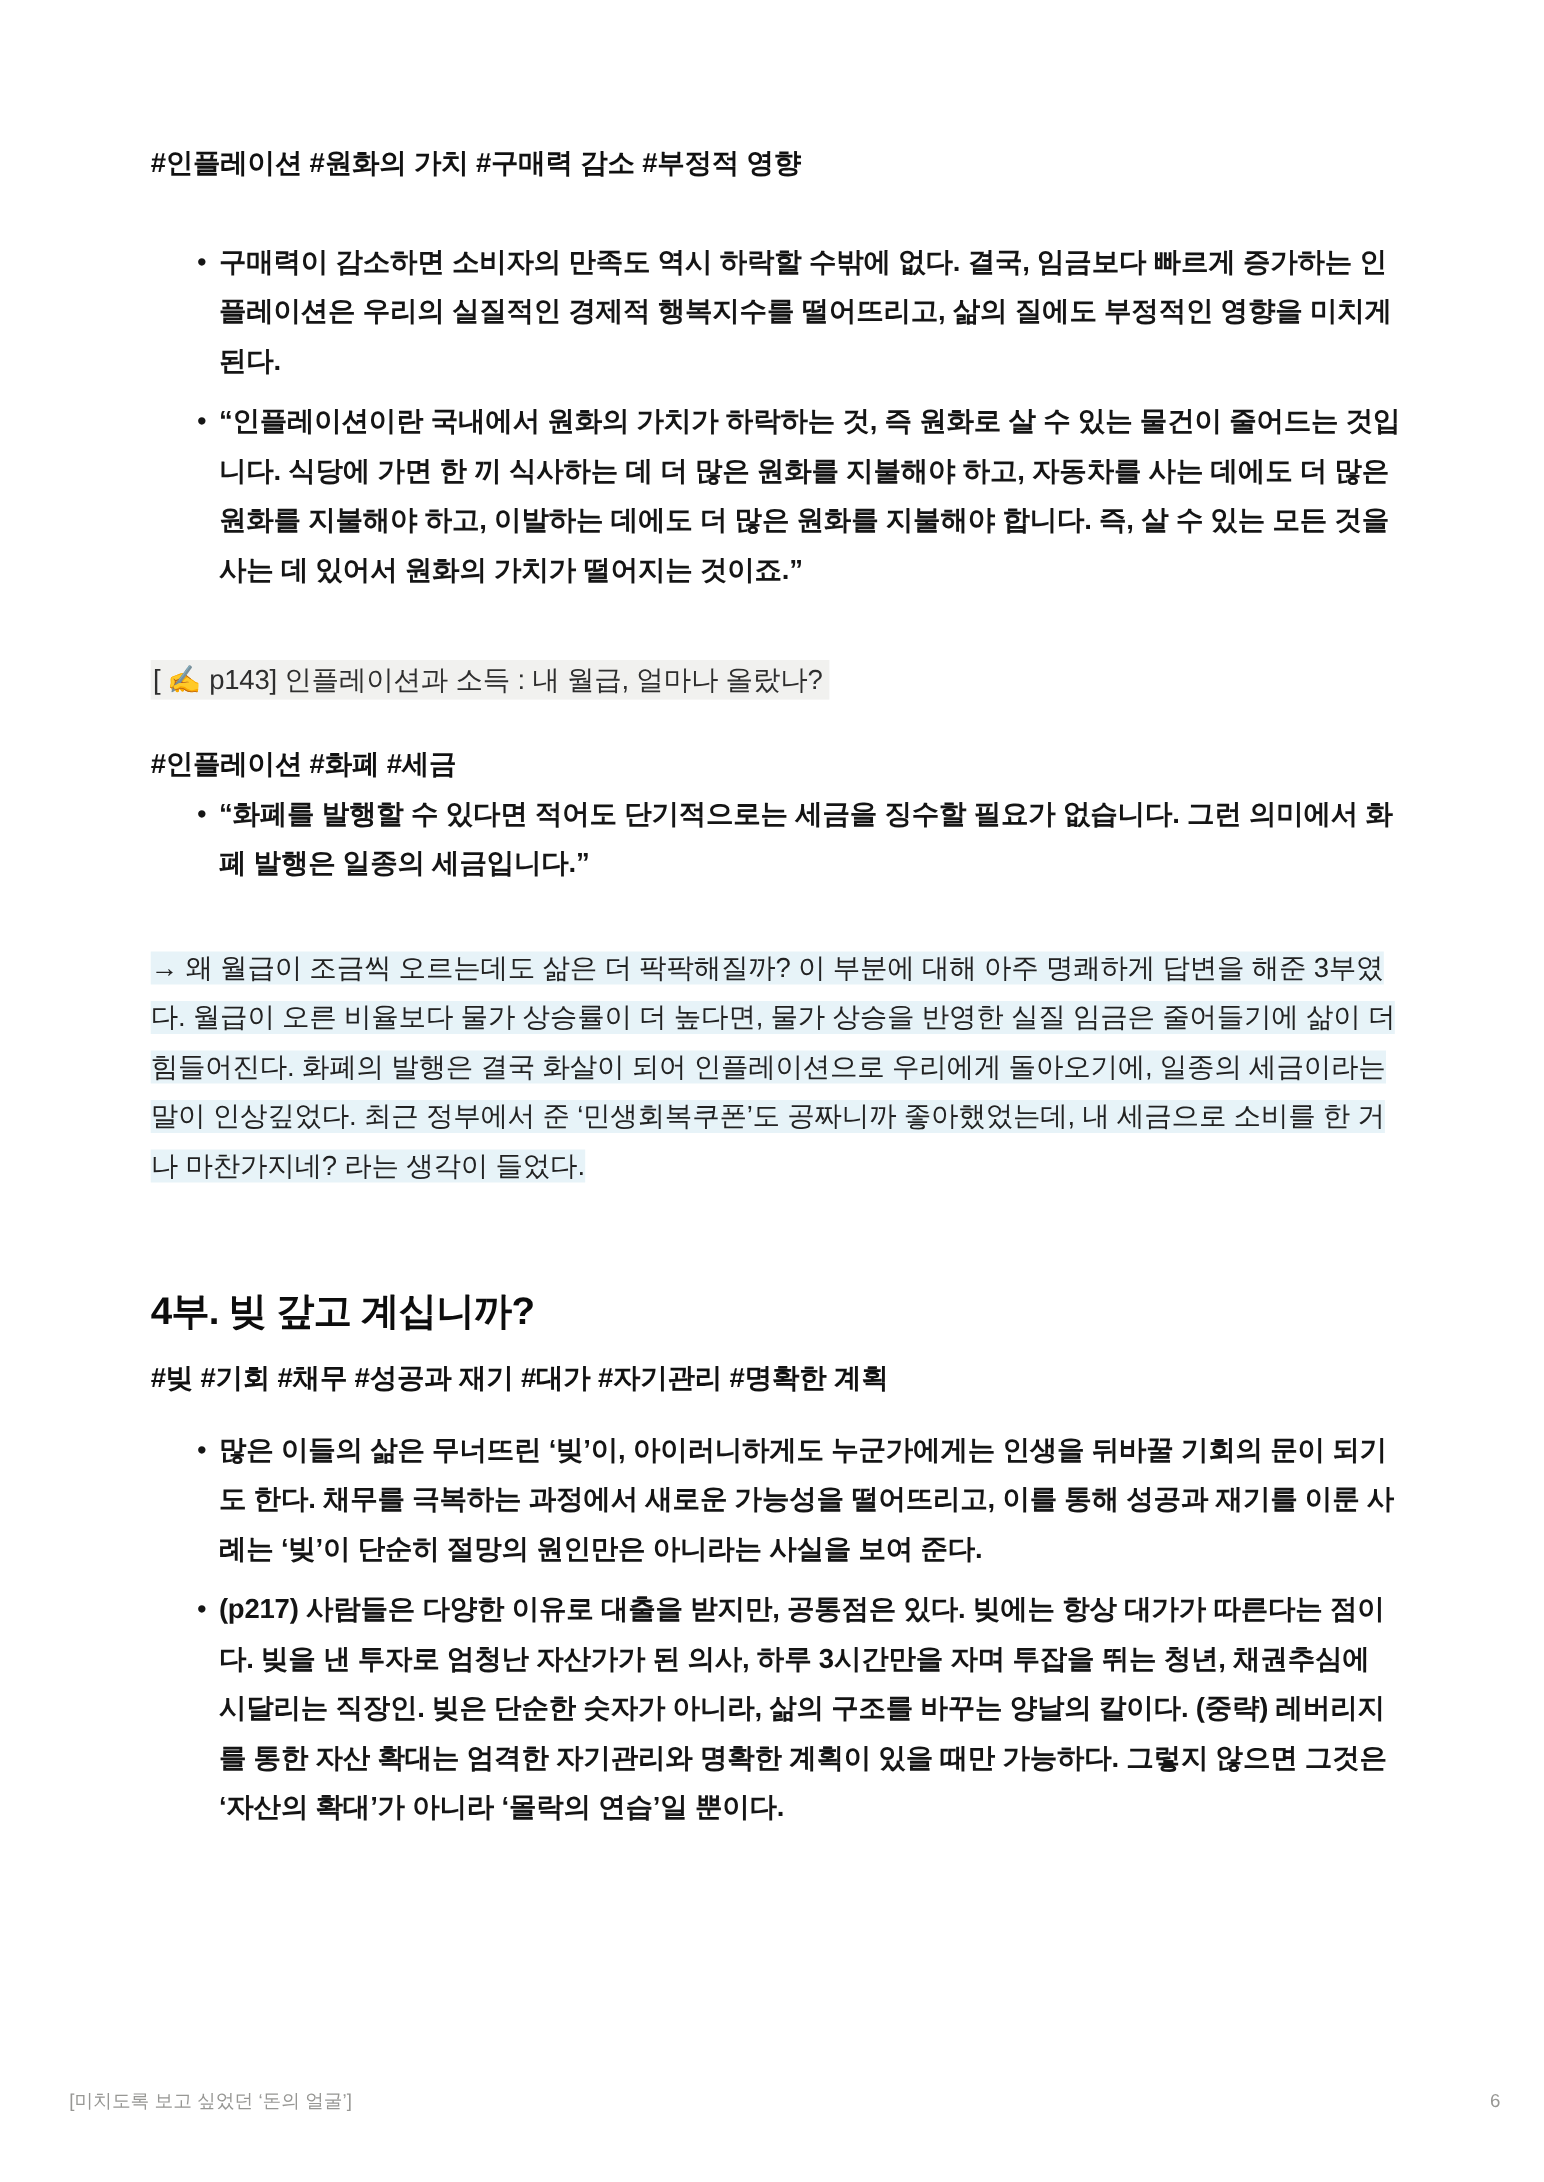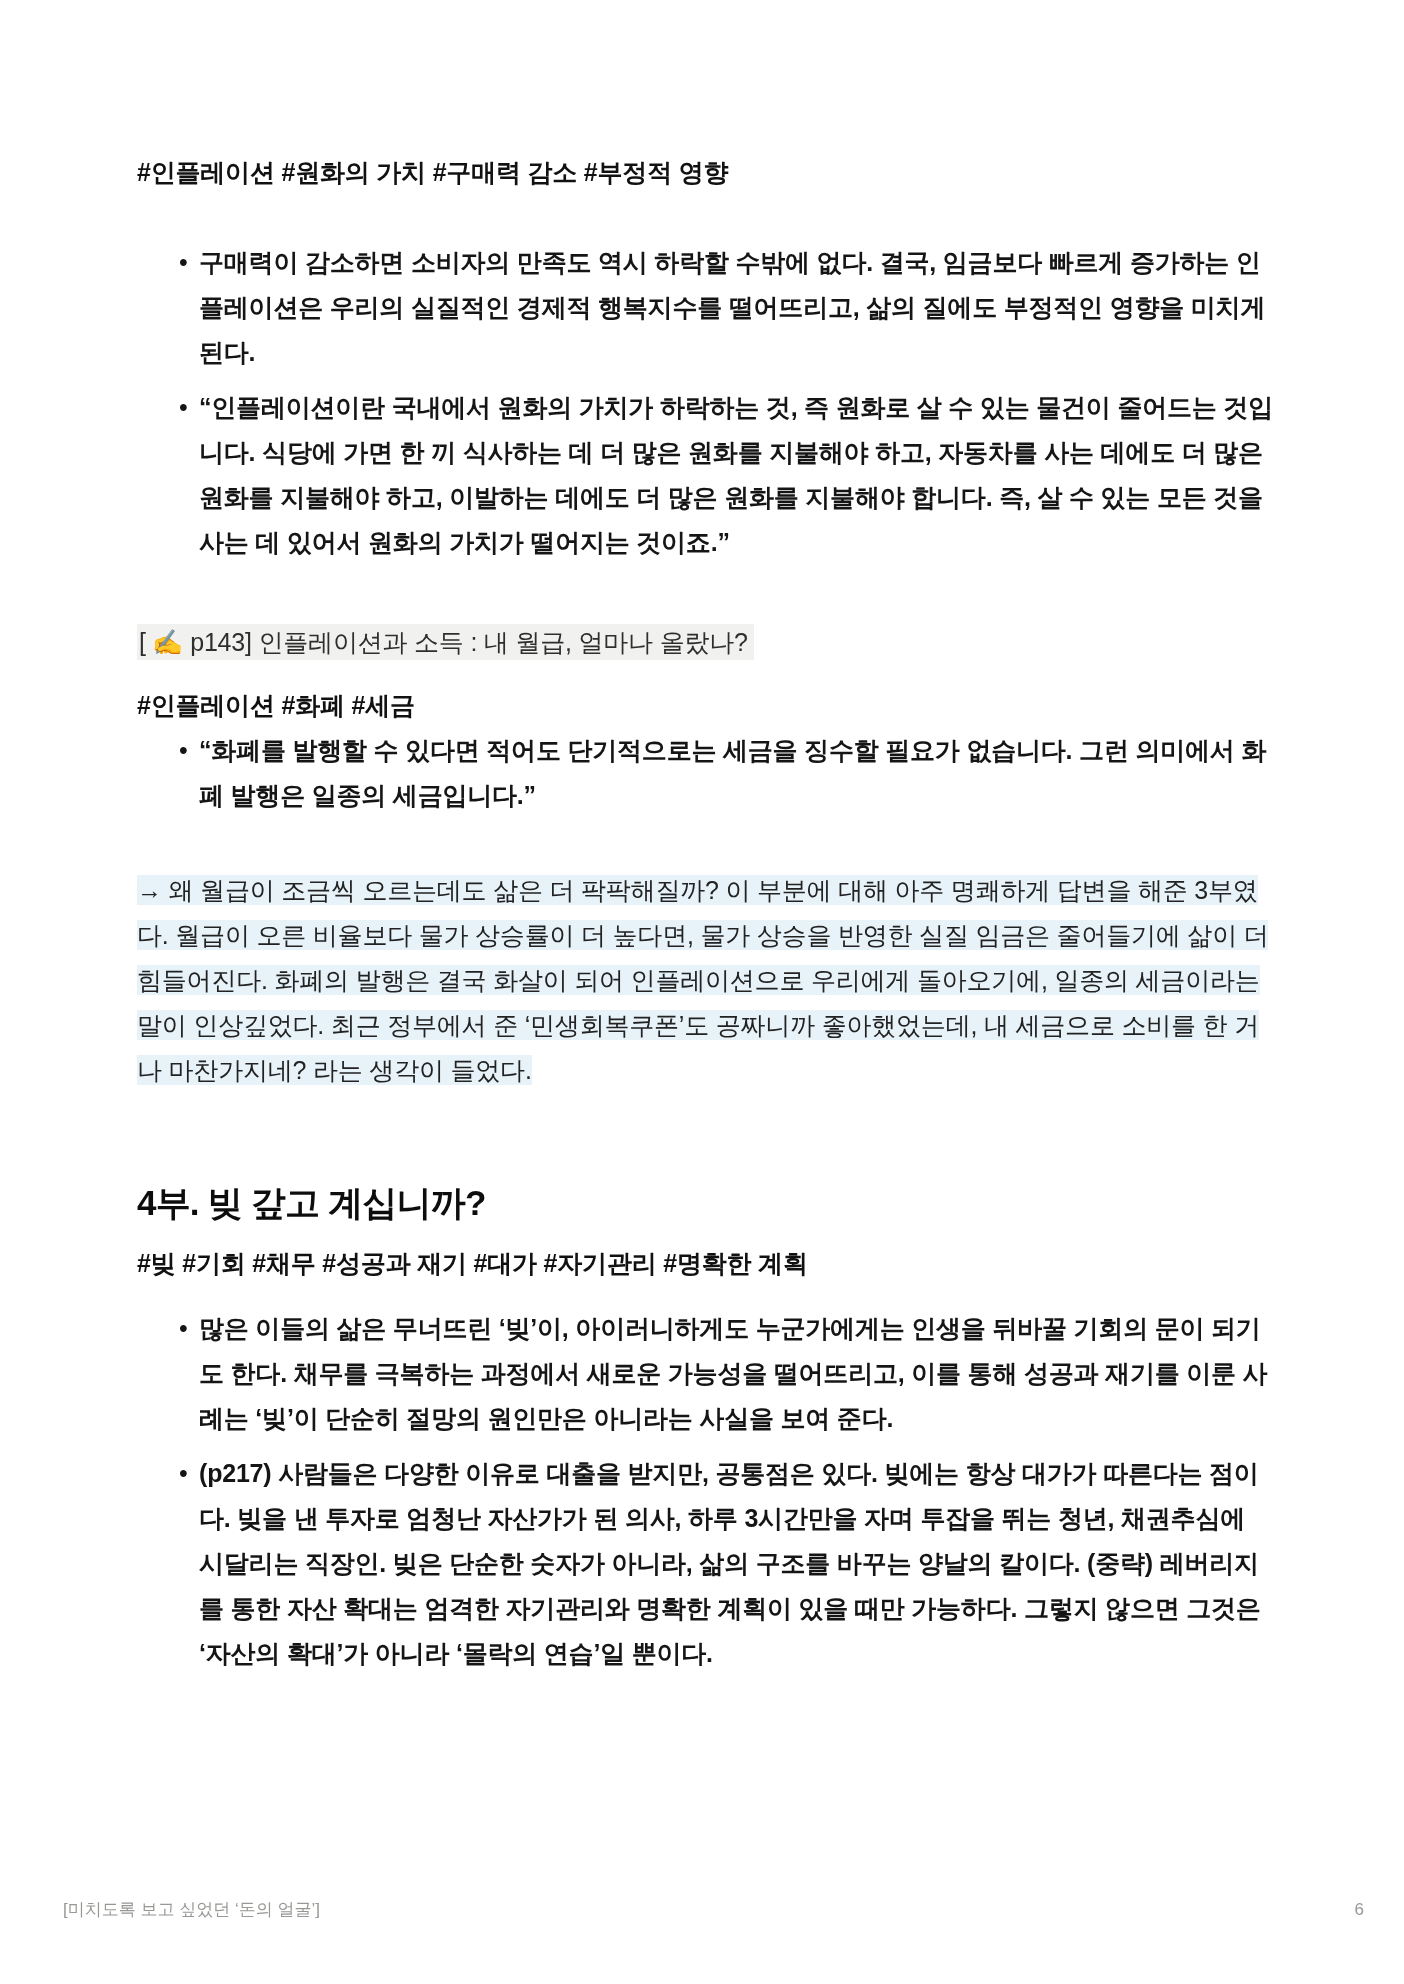--- a/index.html
+++ b/index.html
@@ -13,21 +13,21 @@
     overflow: hidden;
   }
   .page {
     position: absolute;
     inset: 0;
     background: #ffffff;
   }
   .content {
     position: absolute;
     left: 137px;
-    top: 148px;
+    top: 124px;
     width: 1136px;
     font-size: 25px;
     line-height: 45px;
     letter-spacing: -0.2px;
   }
   .tags {
     font-weight: 700;
     color: #111111;
   }
   .tags.first { margin-top: 2px; }
@@ -49,21 +49,21 @@
     color: #151515;
   }
   .mt-b1 { margin-top: 45px; }
   ul.bullets li + li { margin-top: 10px; }
   .note-line { margin-top: 55px; font-weight: 400; color: #2e2e2e; }
   .note-line .hl-gray {
     background: #f1f1ef;
     padding: 4px 6px 4px 2px;
   }
   .note-line .emoji { font-style: normal; }
-  .mt-tags2 { margin-top: 18px; }
+  .mt-tags2 { margin-top: 32px; }
   .mt-b2 { }
   .reflection {
     margin-top: 50px;
     font-weight: 400;
     color: #222222;
   }
   .reflection .hl-blue {
     background: #e7f3f8;
     padding: 1px 0;
   }

